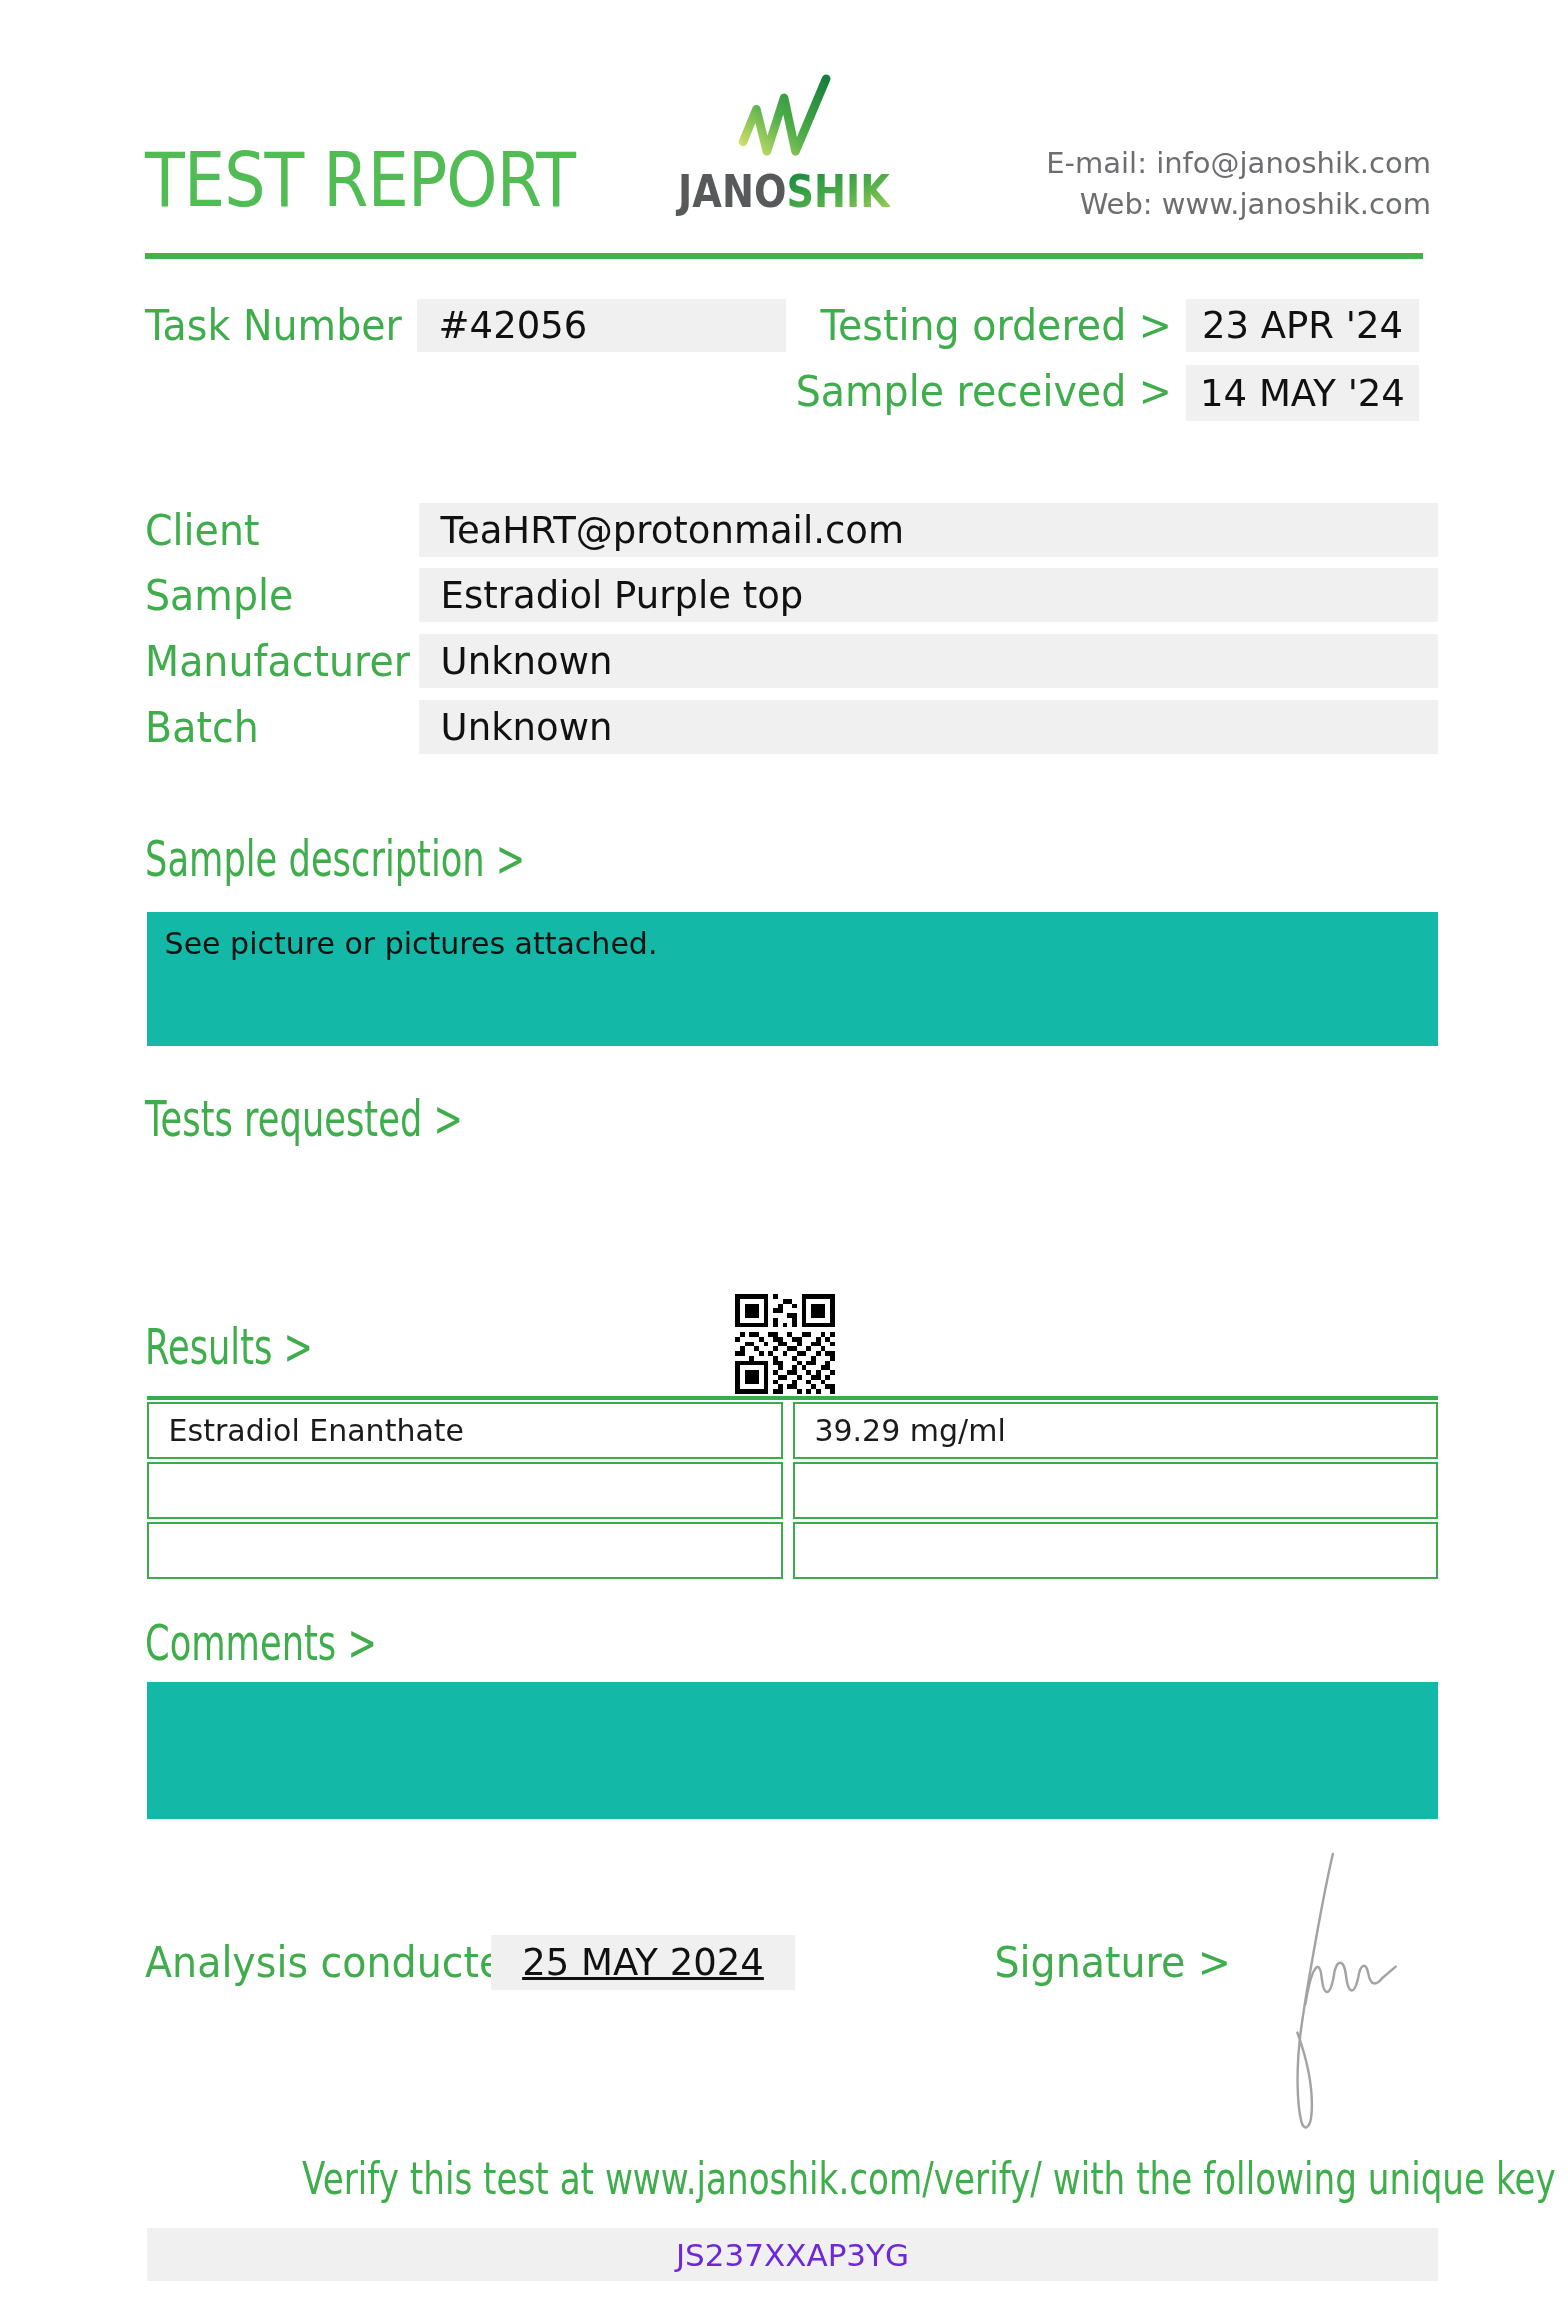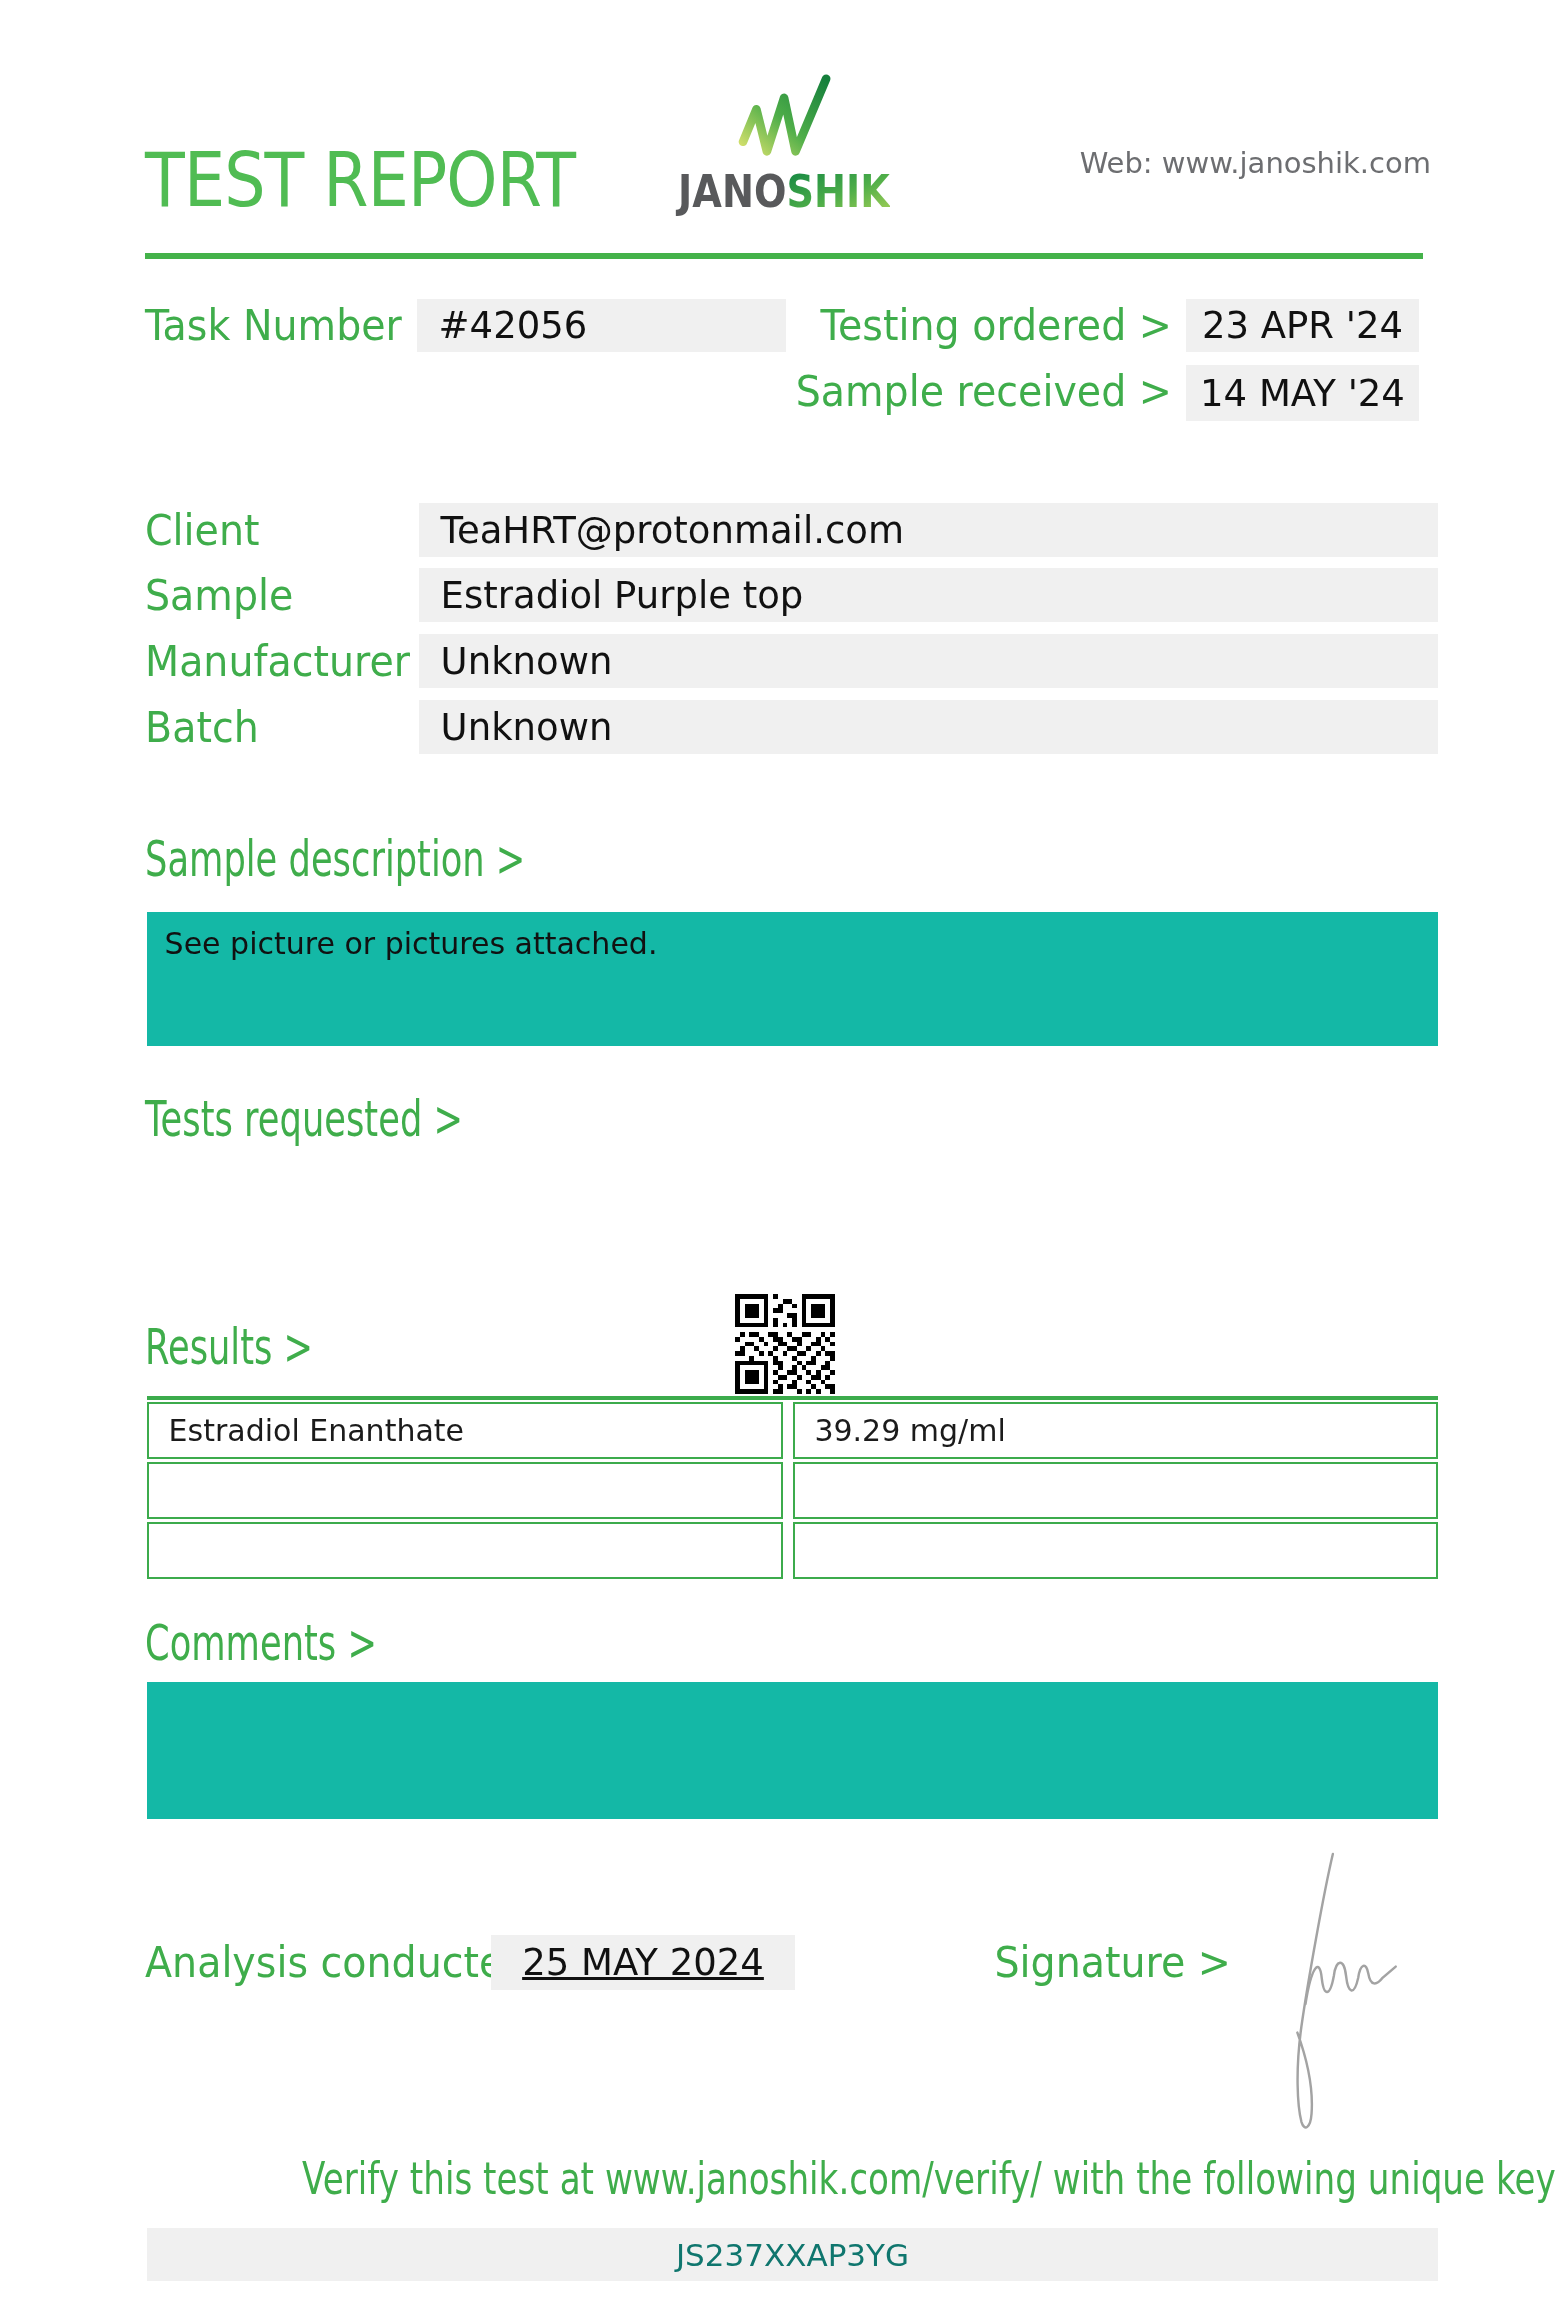--- a/index.html
+++ b/index.html
@@ -62,21 +62,21 @@
 
   
   .an-label { left:145px; top:1935px; height:55px; display:flex; align-items:center; }
   .an-box   { left:491px; top:1935px; width:304px; height:55px; justify-content:center;text-decoration:underline; }
   .sig-label{ left:892px; top:1935px; width:339px; height:55px; display:flex; align-items:center; justify-content:flex-end; }
   .signature{ left:1272px; top:1852px; width:142px; height:284px; }
 
   .verify { left:147px; top:2152px; width:1291px; text-align:center; color:#3fad4b; font-size:45px;
             white-space:nowrap; transform:scaleX(0.76); transform-origin:center top; }
   .keybox { left:147px; top:2228px; width:1291px; height:53px; background:#f0f0f0;
-            display:flex; align-items:center; justify-content:center; font-size:31px; color:#0f766e; }
+            display:flex; align-items:center; justify-content:center; font-size:31px; color:#6d28d9; }
 </style>
 </head>
 <body>
 
 <div id="page">
 
   <div class="abs title">TEST REPORT</div>
 
   <svg class="abs logo-icon" viewBox="0 0 100 90">
     <defs>
@@ -87,20 +87,21 @@
       </linearGradient>
     </defs>
     <path d="M5 72 L19 38 L30 82 L48 26 L60 82 L92 6" fill="none" stroke="url(#icg)" stroke-width="9" stroke-linecap="round" stroke-linejoin="round"></path>
   </svg>
 
   <div class="abs logo-text">
     <span class="logo-jano">JANO</span><span class="logo-shik">SHIK</span>
   </div>
 
   <div class="abs contact">
+    <div>E-mail: info@janoshik.com</div>
     <div>Web: www.janoshik.com</div>
   </div>
 
   <div class="abs divider"></div>
 
   <div class="abs glabel m-task-label">Task Number</div>
   <div class="abs vbox m-task-box">
       <span class="pad">#42056</span>
     </div>
 

